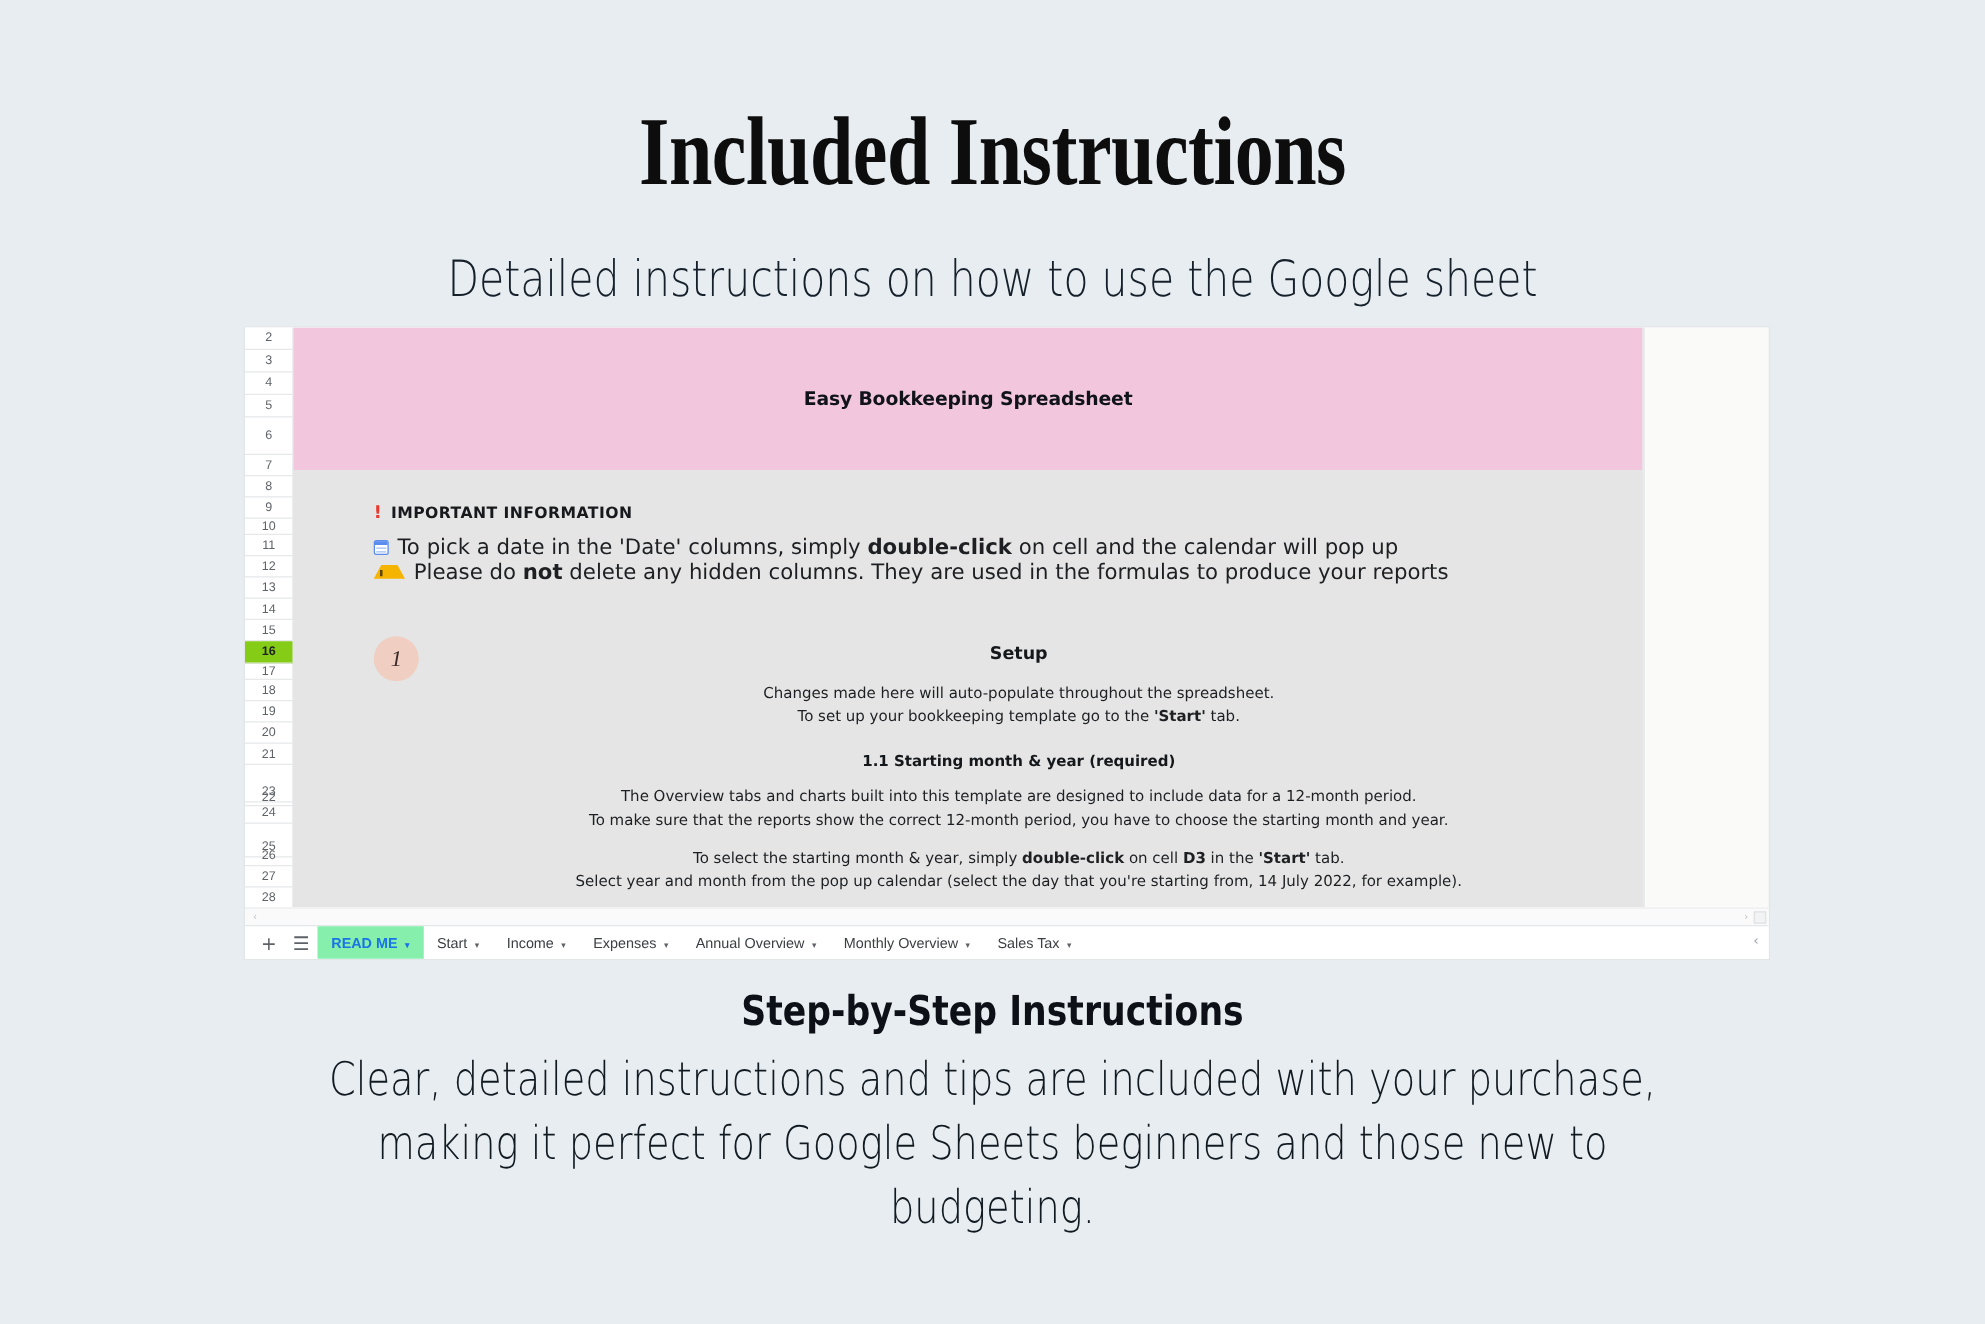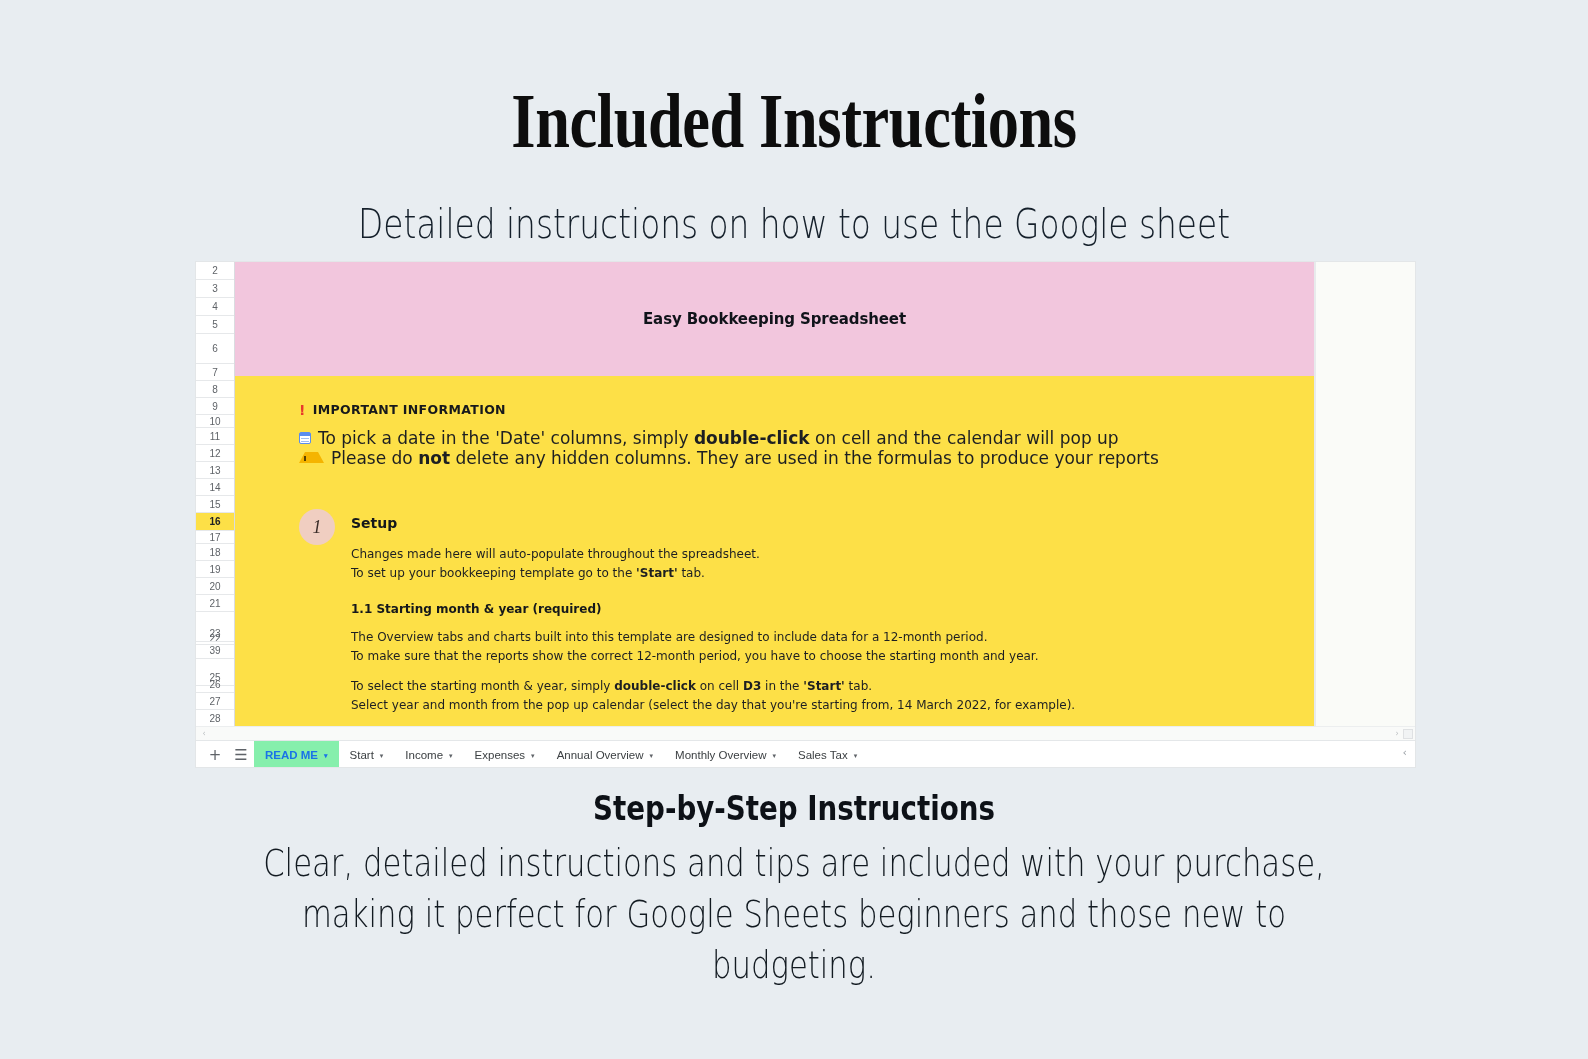--- a/index.html
+++ b/index.html
@@ -60,26 +60,26 @@
   }
   .rh{
     position:absolute;left:0;right:0;
     display:flex;align-items:center;justify-content:center;
     font-size:10px;color:#5f6368;
     border-bottom:1px solid #e6e8ea;
     box-sizing:border-box;
     font-family:"Liberation Sans", sans-serif;
   }
   .rh.sel{
-    background:#fde047;color:#202124;font-weight:700;
+    background:#84cc16;color:#202124;font-weight:700;
   }
 
   
   .cells{
-    flex:1;position:relative;background:#fde047;
+    flex:1;position:relative;background:#e5e5e5;text-align:center;
   }
   .pinkband{
     position:absolute;left:0;top:0;width:1079px;height:114px;
     background:#f2c6dd;
   }
   .pinktitle{
     position:absolute;left:0;top:0;width:1079px;height:114px;
     display:flex;align-items:center;justify-content:center;
     font-size:15px;font-weight:700;color:#10131a;
     letter-spacing:-0.1px;
@@ -233,21 +233,21 @@
         <div class="rh" style="top: 217px; height: 17px;">14</div>
         <div class="rh" style="top: 234px; height: 17px;">15</div>
         <div class="rh sel" style="top: 251px; height: 18px;">16</div>
         <div class="rh" style="top: 269px; height: 13px;">17</div>
         <div class="rh" style="top: 282px; height: 17px;">18</div>
         <div class="rh" style="top: 299px; height: 17px;">19</div>
         <div class="rh" style="top: 316px; height: 17px;">20</div>
         <div class="rh" style="top: 333px; height: 17px;">21</div>
         <div class="rh" style="top: 350px; height: 13px; margin-top: 20px;">22</div>
         <div class="rh" style="top: 363px; height: 17px;">23</div>
-        <div class="rh" style="top: 380px; height: 17px;">39</div>
+        <div class="rh" style="top: 380px; height: 17px;">24</div>
         <div class="rh" style="top: 407px; height: 17px;">25</div>
         <div class="rh" style="top: 414px; height: 17px;">26</div>
         <div class="rh" style="top: 431px; height: 17px;">27</div>
         <div class="rh" style="top: 448px; height: 17px;">28</div>
       </div>
 
     <div class="cells">
       <div class="pinkband"></div>
       <div class="pinktitle">Easy Bookkeeping Spreadsheet</div>
       <div class="colgap"></div>
@@ -277,21 +277,21 @@
 
             <div class="para">Changes made here will auto-populate throughout the spreadsheet.</div>
             <div class="para"><span>To set up your bookkeeping template go to the </span><b>'Start'</b><span> tab.</span></div>
 
             <div class="subtitle-b">1.1 Starting month &amp; year (required)</div>
 
             <div class="para">The Overview tabs and charts built into this template are designed to include data for a 12-month period.</div>
             <div class="para">To make sure that the reports show the correct 12-month period, you have to choose the starting month and year.</div>
             <div class="gap"></div>
             <div class="para"><span>To select the starting month &amp; year, simply </span><b>double-click</b><span> on cell </span><b>D3</b><span> in the </span><b>'Start'</b><span> tab.</span></div>
-            <div class="para">Select year and month from the pop up calendar (select the day that you're starting from, 14 March 2022, for example).</div>
+            <div class="para">Select year and month from the pop up calendar (select the day that you're starting from, 14 July 2022, for example).</div>
           </div>
         </div>
       </div>
 
     </div>
   </div>
 
   <div class="hscroll">
     <span class="hsb-left">‹</span>
     <span class="hsb-right">›</span>

